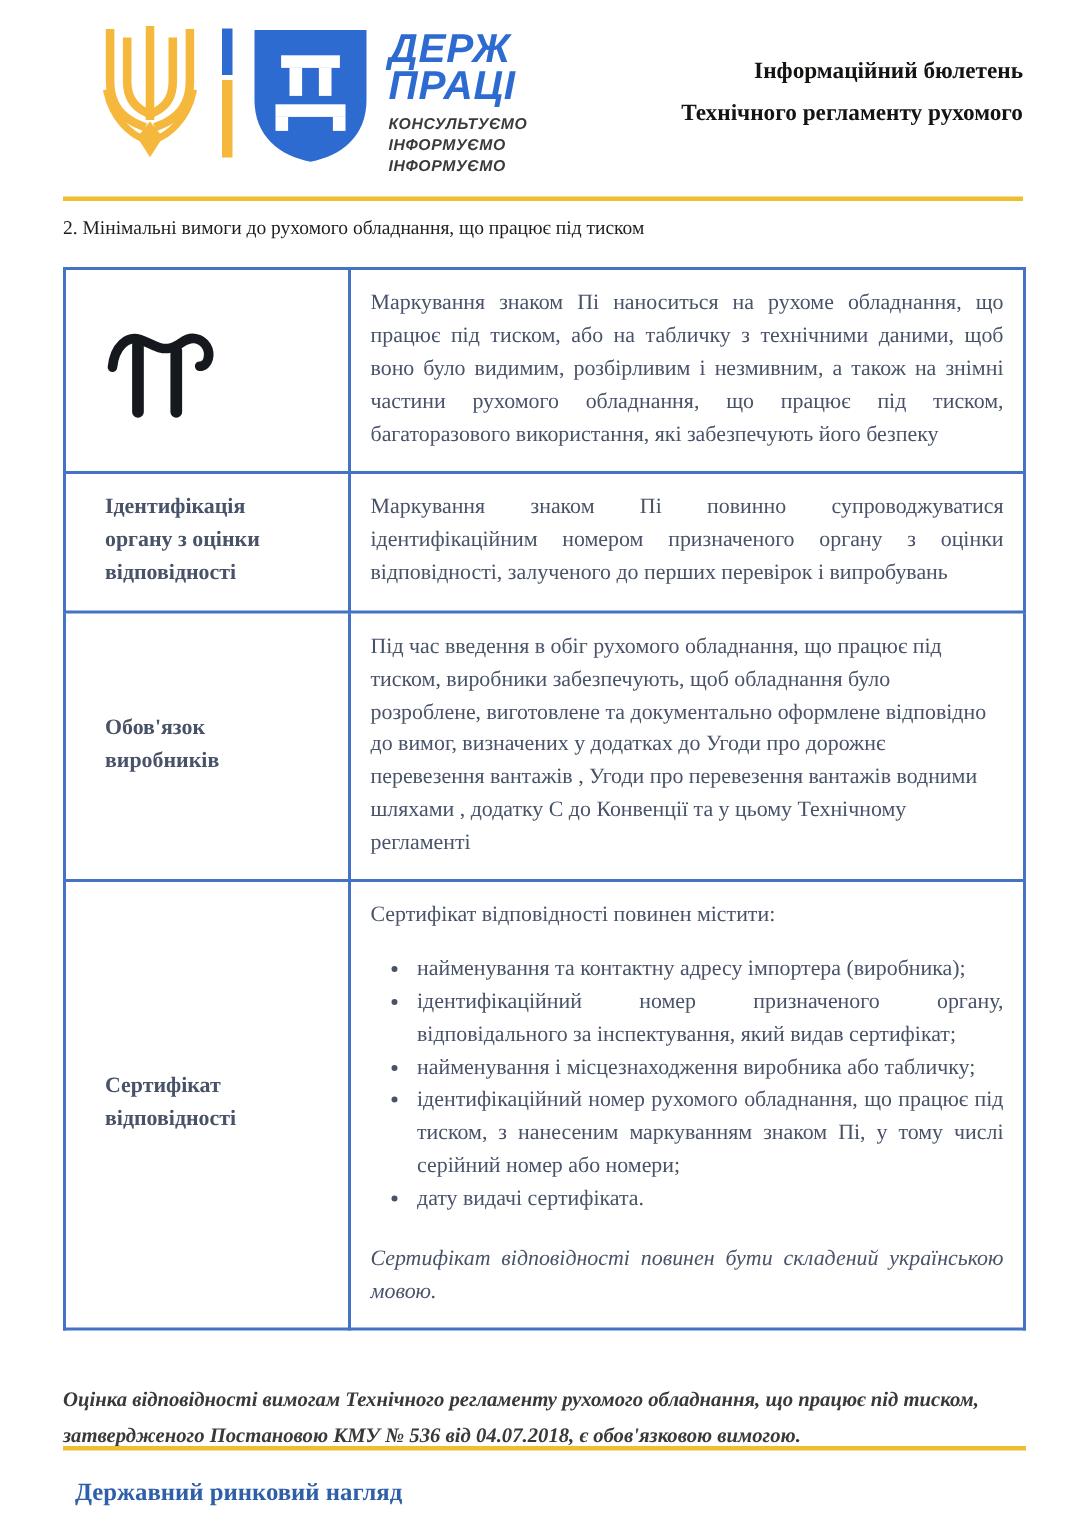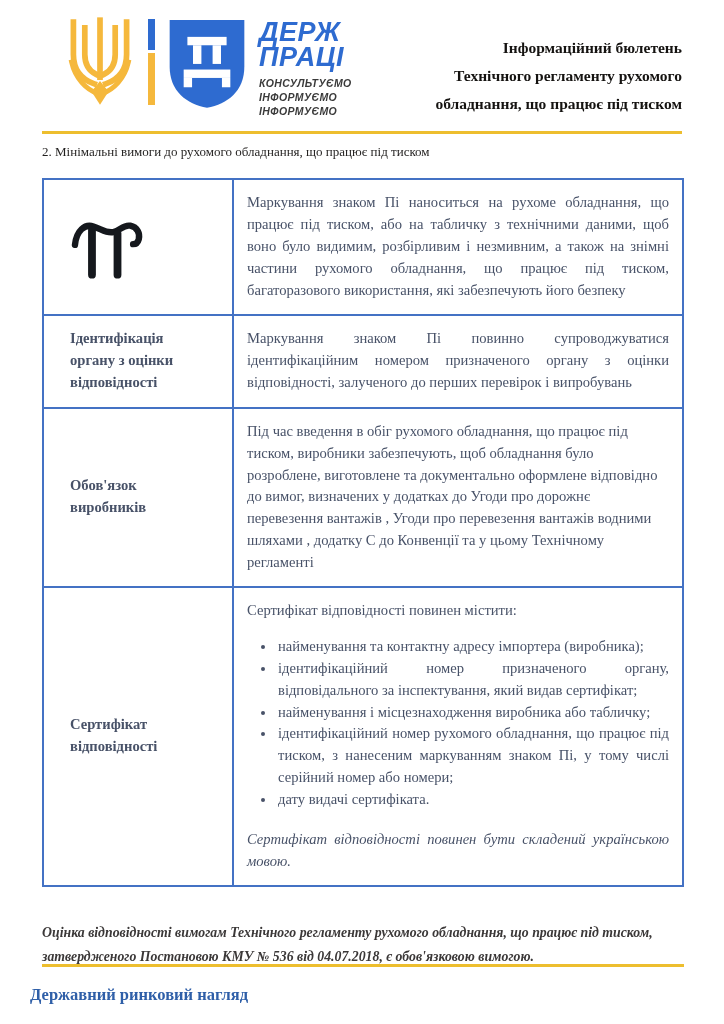--- a/index.html
+++ b/index.html
@@ -58,21 +58,21 @@
   td.row4{height:264px;}
   .cert-intro{margin-bottom:14px;}
   ul.cert-list{margin:0 0 0 29px;padding:0;}
   ul.cert-list li{text-align:justify;padding-left:2px;}
   .cert-note{margin-top:18px;font-style:italic;text-align:justify;}
 
   
   .footer-note{margin-top:34px;font-weight:bold;font-style:italic;
     color:var(--footer-gray);font-size:13.8px;line-height:1.75;max-width:650px;}
   .bottom-rule{border:0;height:3px;background:var(--rule-gold);position:absolute;left:42px;right:40px;top:964px;}
-  .market-link{position:absolute;left:30px;top:985px;color:var(--link-blue);
+  .market-link{position:absolute;left:50px;top:985px;color:var(--link-blue);
     font-weight:bold;font-size:16.5px;text-decoration:none;}
 </style>
 </head>
 <body>
 
 <div class="page">
 
   <div class="header">
     <div class="logo-group">
       <svg class="trident" viewBox="0 0 80 100" aria-hidden="true">
@@ -107,21 +107,20 @@
         <div class="tagline">
           <div>КОНСУЛЬТУЄМО</div>
           <div>ІНФОРМУЄМО</div>
           <div>ІНФОРМУЄМО</div>
         </div>
       </div>
     </div>
     <div class="bulletin-title">
       <div>Інформаційний бюлетень</div>
       <div>Технічного регламенту рухомого</div>
-      <div>обладнання, що працює під тиском</div>
     </div>
   </div>
 
   <hr class="gold-rule">
 
   <h1 class="section-heading">2. Мінімальні вимоги до рухомого обладнання, що працює під тиском</h1>
 
   <table class="req">
     <tbody>
       <tr>

